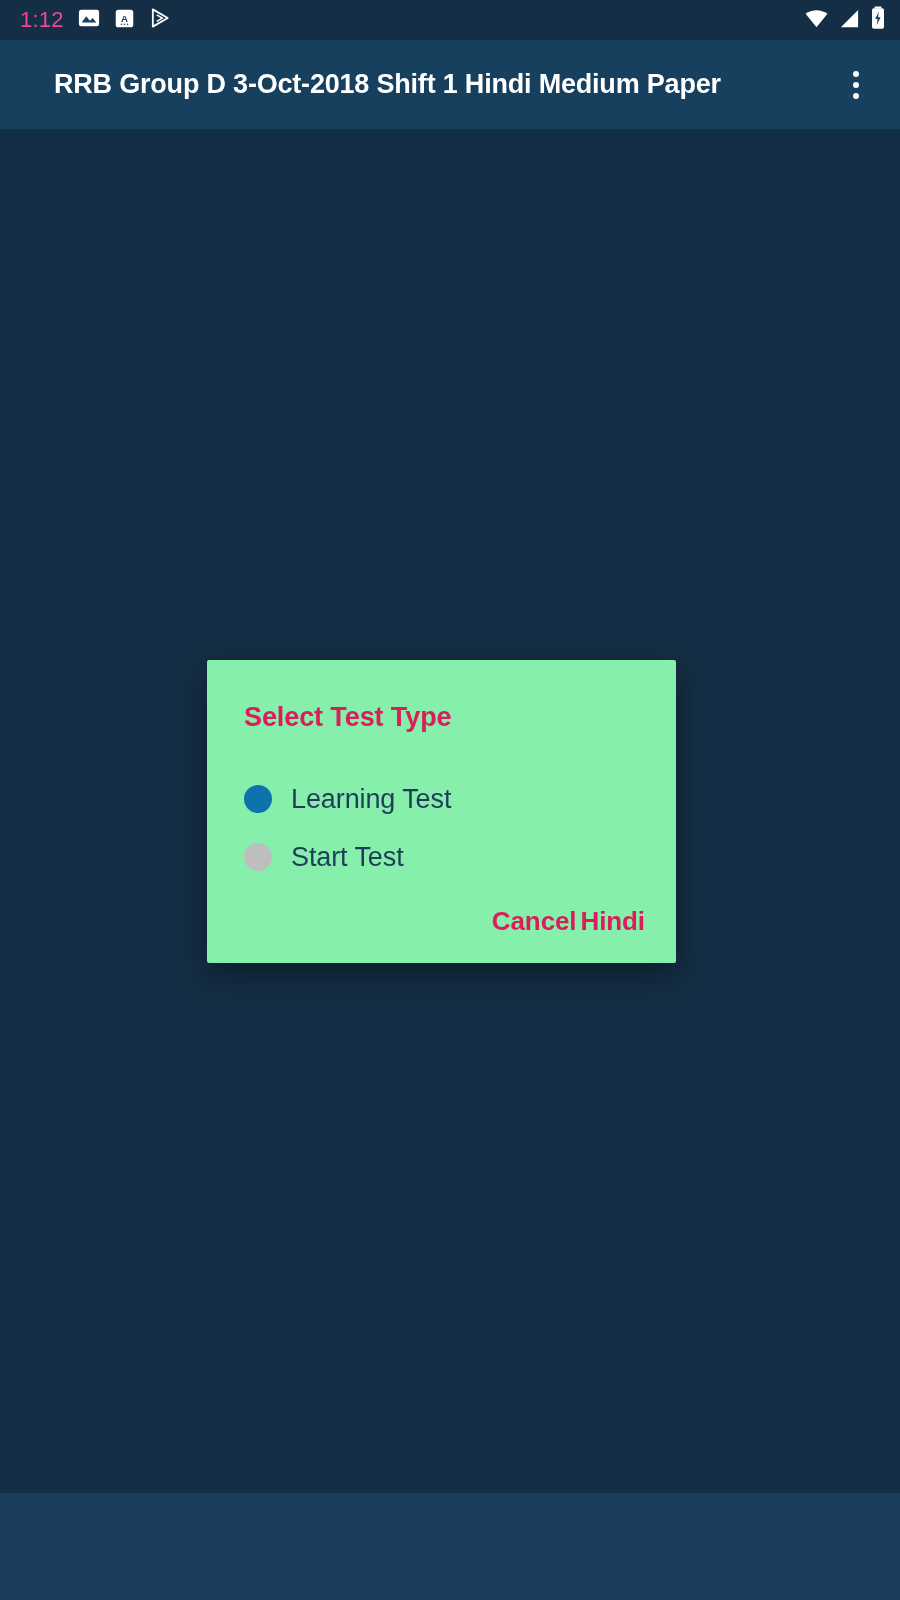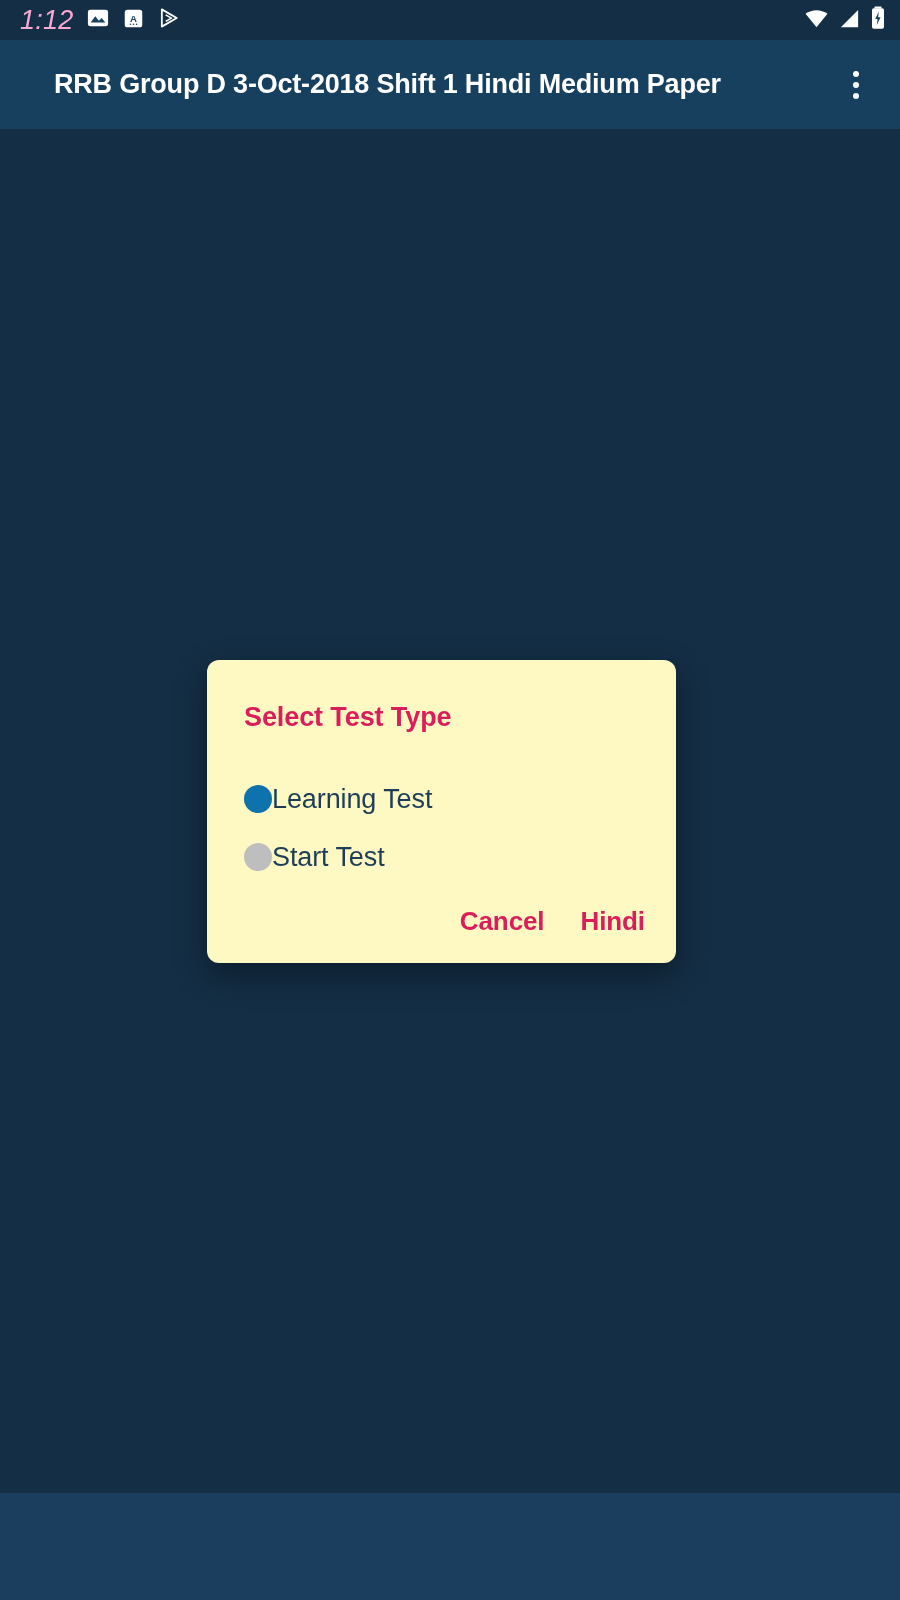--- a/index.html
+++ b/index.html
@@ -27,25 +27,24 @@
     box-sizing: border-box;
     padding: 0 14px 0 20px;
   }
   .status-left {
     display: flex;
     align-items: center;
     gap: 14px;
     flex: 1;
   }
   .status-time {
-    color: #f9a8d4;
-    font-size: 27px;
+    color: #ec4899;
+    font-size: 22px;
     letter-spacing: 0.2px;
     font-family: "Liberation Sans", sans-serif;
-    font-style: italic;
   }
   .status-right {
     display: flex;
     align-items: center;
     gap: 9px;
   }
   .sicon { display: block; }
 
   
   .app-bar {
@@ -99,22 +98,22 @@
     top: 129px; left: 0;
     width: 900px;
     height: 1364px;
   }
   .dialog {
     position: absolute;
     left: 207px;
     top: 531px;      
     width: 469px;
     height: 303px;   
-    background: #fef9c3;
-    border-radius: 12px;
+    background: #86efac;
+    border-radius: 2px;
     box-sizing: border-box;
     box-shadow: 0 12px 32px rgba(0,0,0,0.38);
     padding-left: 34px;
   }
   .dialog-title {
     position: absolute;
     left: 37px;
     top: 42px;
     color: #DA1E5B;
     font-size: 27px;
@@ -123,20 +122,21 @@
   }
   .radio-group {
     position: absolute;
     left: 37px;
     top: 110px;
     width: 400px;
   }
   .radio-row {
     display: flex;
     align-items: center;
+    gap: 19px;
     height: 58px;
     cursor: pointer;
   }
   .radio-dot {
     width: 28px;
     height: 28px;
     border-radius: 50%;
     flex: 0 0 auto;
   }
   .radio-dot.selected { background: #0E72AC; }
@@ -145,21 +145,20 @@
     color: #1E3D57;
     font-size: 27px;
     letter-spacing: -0.1px;
   }
   .dialog-actions {
     position: absolute;
     right: 29px;
     bottom: 22px;
     display: flex;
     align-items: center;
-    gap: 32px;
   }
   .dialog-btn {
     background: none;
     border: none;
     color: #DA1E5B;
     font-size: 26px;
     font-weight: bold;
     font-family: "Liberation Sans", sans-serif;
     cursor: pointer;
     padding: 4px 2px;

